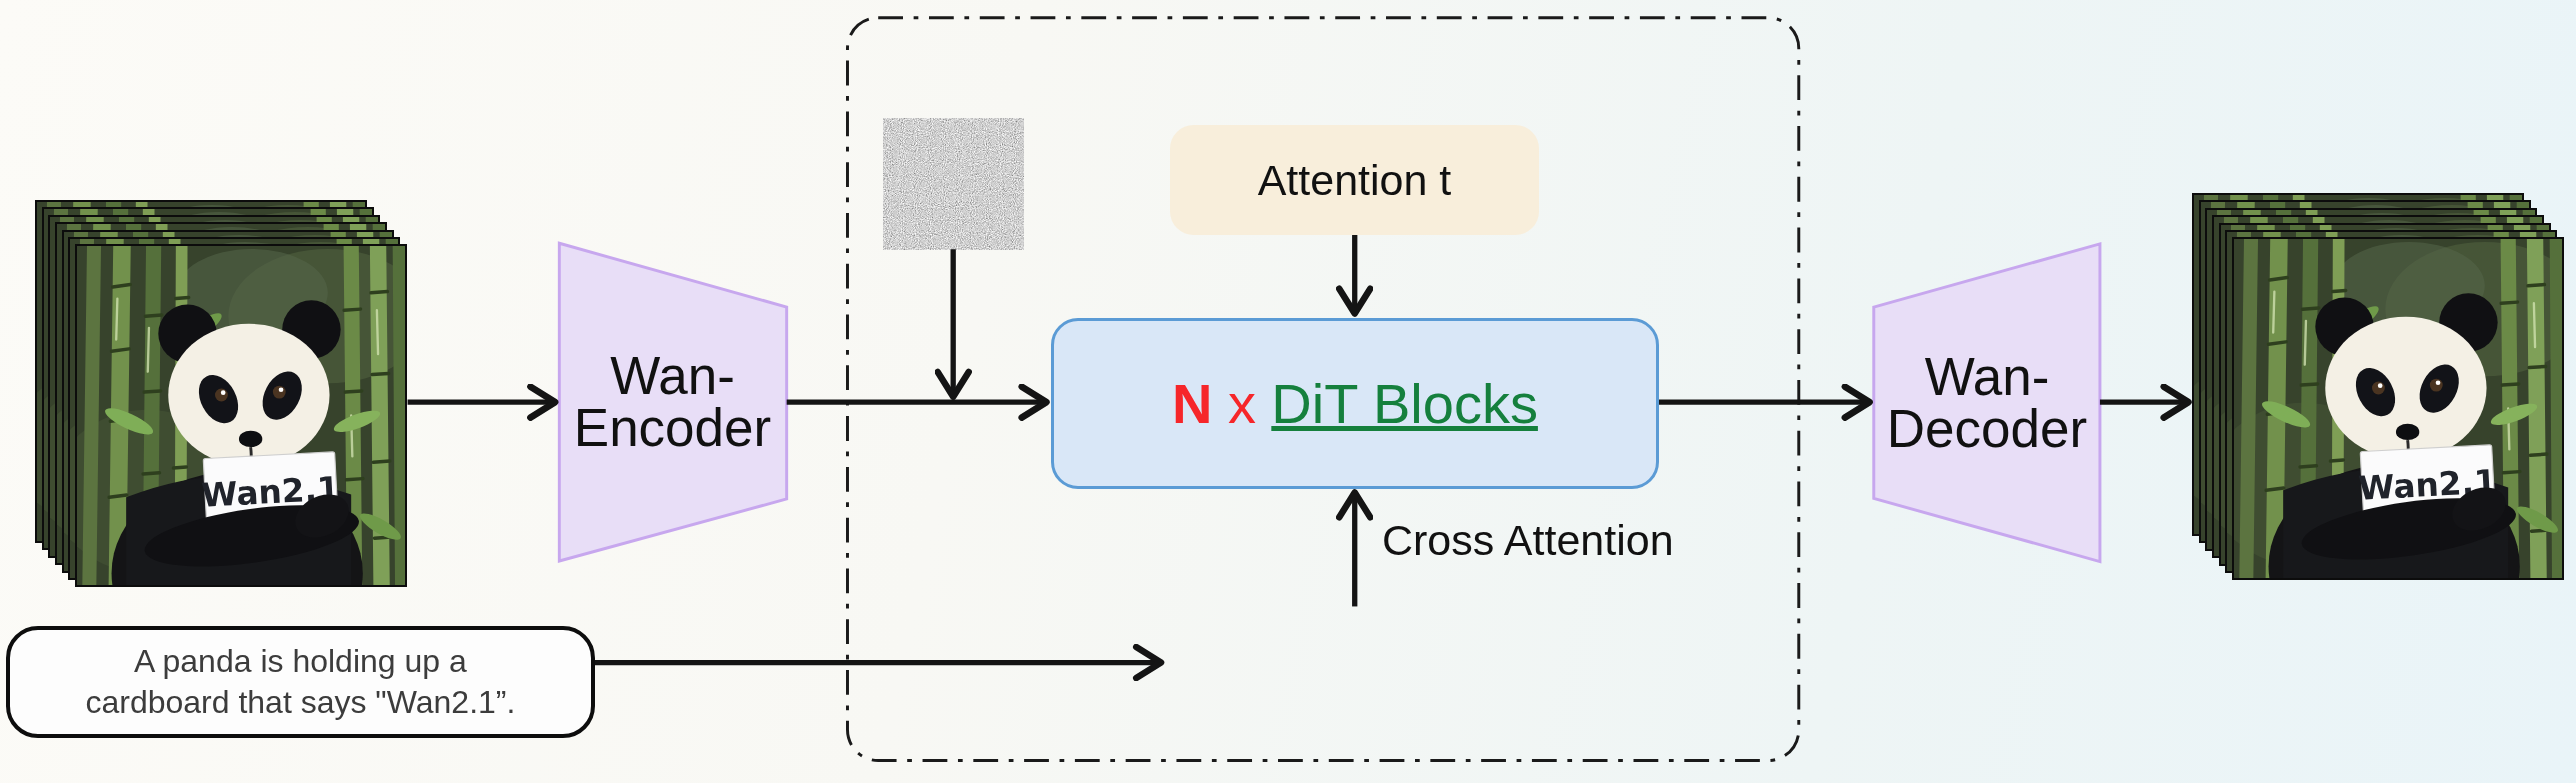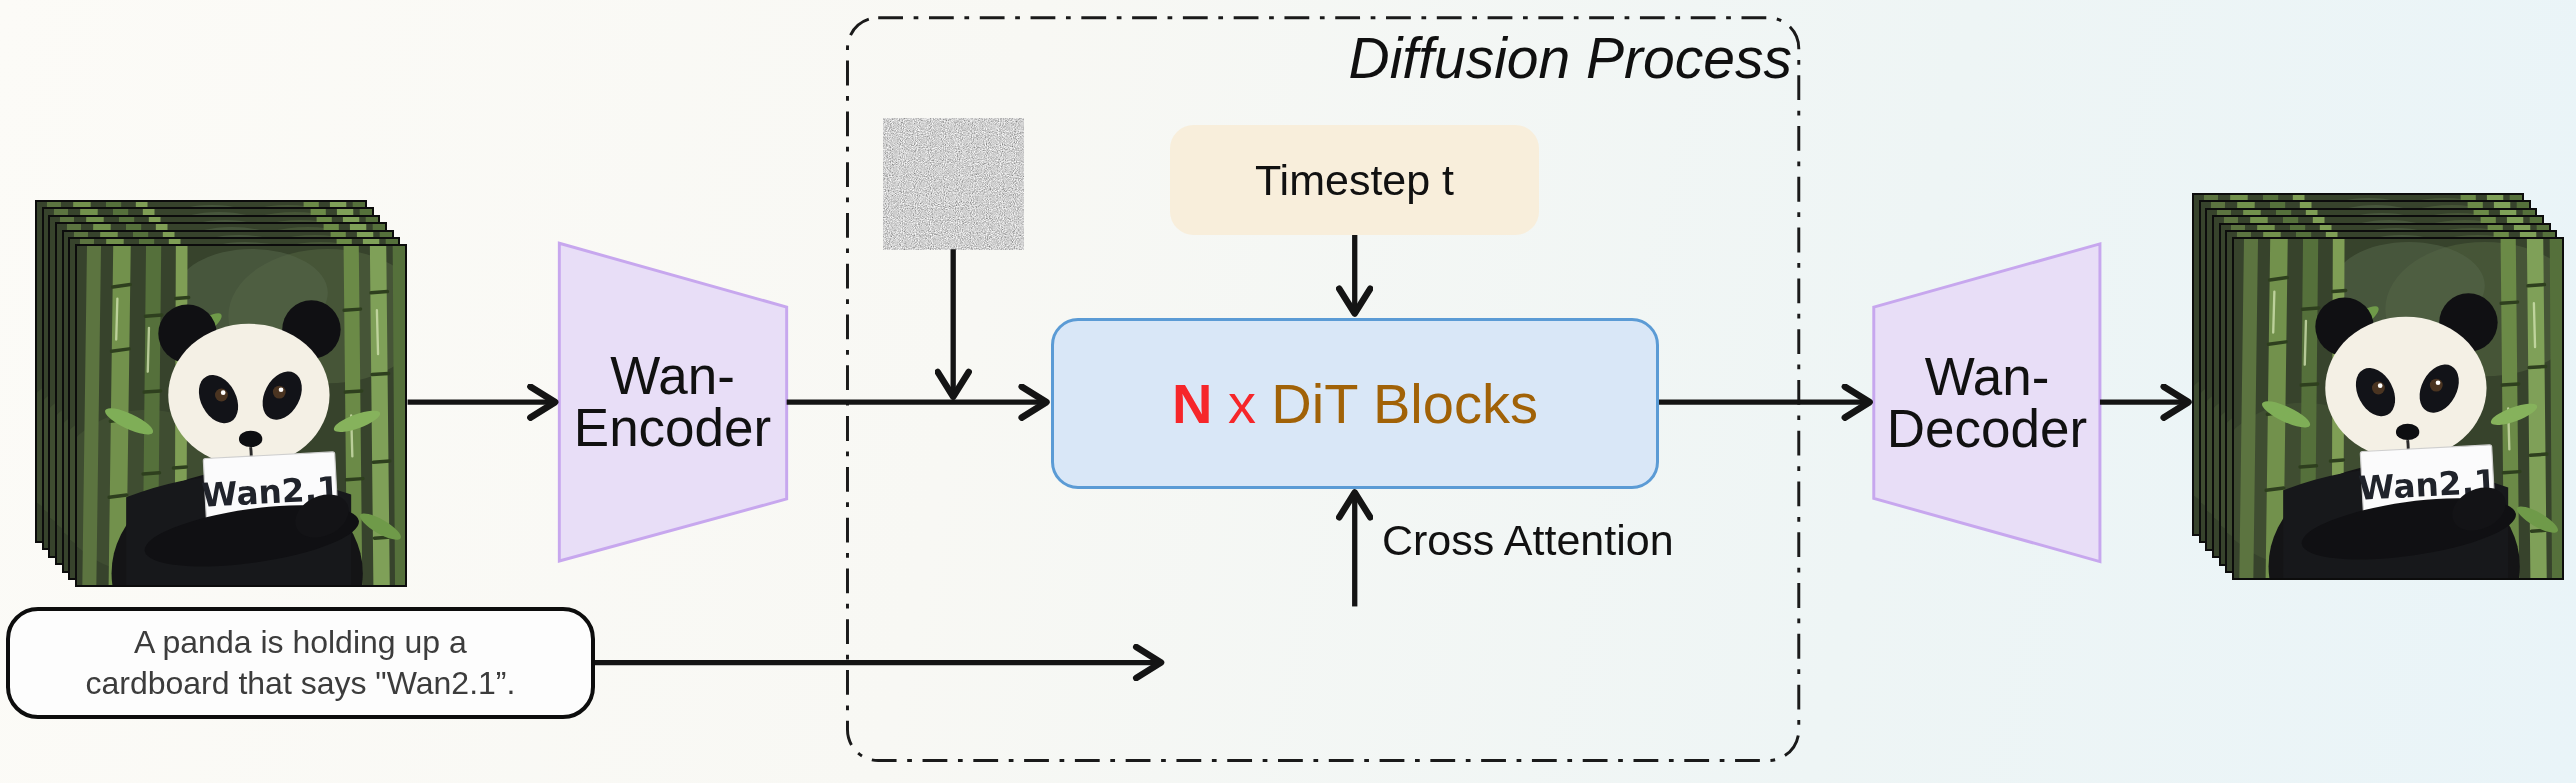--- a/index.html
+++ b/index.html
@@ -13,31 +13,31 @@
   .node{position:absolute;display:flex;align-items:center;justify-content:center;
         box-sizing:border-box;text-align:center;}
   .timestep-box{left:1170px;top:125px;width:369px;height:110px;border-radius:23.6px;
         background:#f8eedb;font-size:43px;}
   .dit-box{left:1051px;top:318px;width:608px;height:171px;border-radius:27px;
         background:#d9e7f7;border:3px solid #5b9bd5;font-size:56px;}
   .umt5-box{left:1165px;top:606px;width:378px;height:108px;border-radius:23.6px;
         background:#e4eedb;border:2.4px solid #8ab873;font-size:43px;}
   .dit-n{color:#f6262a;font-weight:bold;}
   .dit-x{color:#f6262a;margin:0 15.4px;}
-  .dit-rest{color:#a16207;}
+  .dit-rest{color:#15803d;text-decoration:underline;}
   
   .vae-label{position:absolute;display:flex;flex-direction:column;align-items:center;
         justify-content:center;font-size:53px;line-height:52px;}
   .enc-label{left:559px;top:243px;width:227px;height:318px;}
   .dec-label{left:1874px;top:244px;width:226px;height:318px;}
   .diffusion-title{position:absolute;left:1181px;top:28px;width:611px;text-align:right;
         font-style:italic;font-size:57px;line-height:61px;color:#101010;}
   .cross-attention{position:absolute;left:1382px;top:515px;font-size:43px;line-height:50px;}
   
-  .bubble{position:absolute;left:5.9px;top:607px;width:589px;height:112px;box-sizing:border-box;
+  .bubble{position:absolute;left:5.9px;top:626px;width:589px;height:112px;box-sizing:border-box;
         background:#fdfdfd;border:4.7px solid #0d0d0d;border-radius:32px;
         display:flex;flex-direction:column;align-items:center;justify-content:center;
         font-size:32px;line-height:41px;color:#3c3c3c;text-align:center;}
   
   .stack{position:absolute;width:373px;height:387px;}
   .stack-left{left:35px;top:200px;}
   .stack-right{left:2192px;top:193px;}
   .frame{position:absolute;width:332px;height:343px;box-sizing:border-box;
         border:2.4px solid #0c0c0c;background:#37432c;overflow:hidden;}
   .frame svg{display:block;width:100%;height:100%;}
@@ -234,24 +234,23 @@
           <use href="#panda-scene"></use>
         </svg>
       </div>
     <div class="frame" style="left:40px;top:44px">
         <svg viewBox="0 0 563 580" preserveAspectRatio="xMidYMid slice">
           <use href="#panda-scene"></use>
         </svg>
       </div>
   </div>
 
-  <div class="diffusion-title">Diffusion Process</div>
 
   <div class="node timestep-box">
-    <span>Timestep t</span>
+    <span>Attention t</span>
   </div>
 
   <div class="node dit-box">
     <span class="dit-n">N</span>
     <span class="dit-x">x</span>
     <span class="dit-rest">DiT Blocks</span>
   </div>
 
 
   <div class="cross-attention">Cross Attention</div>

